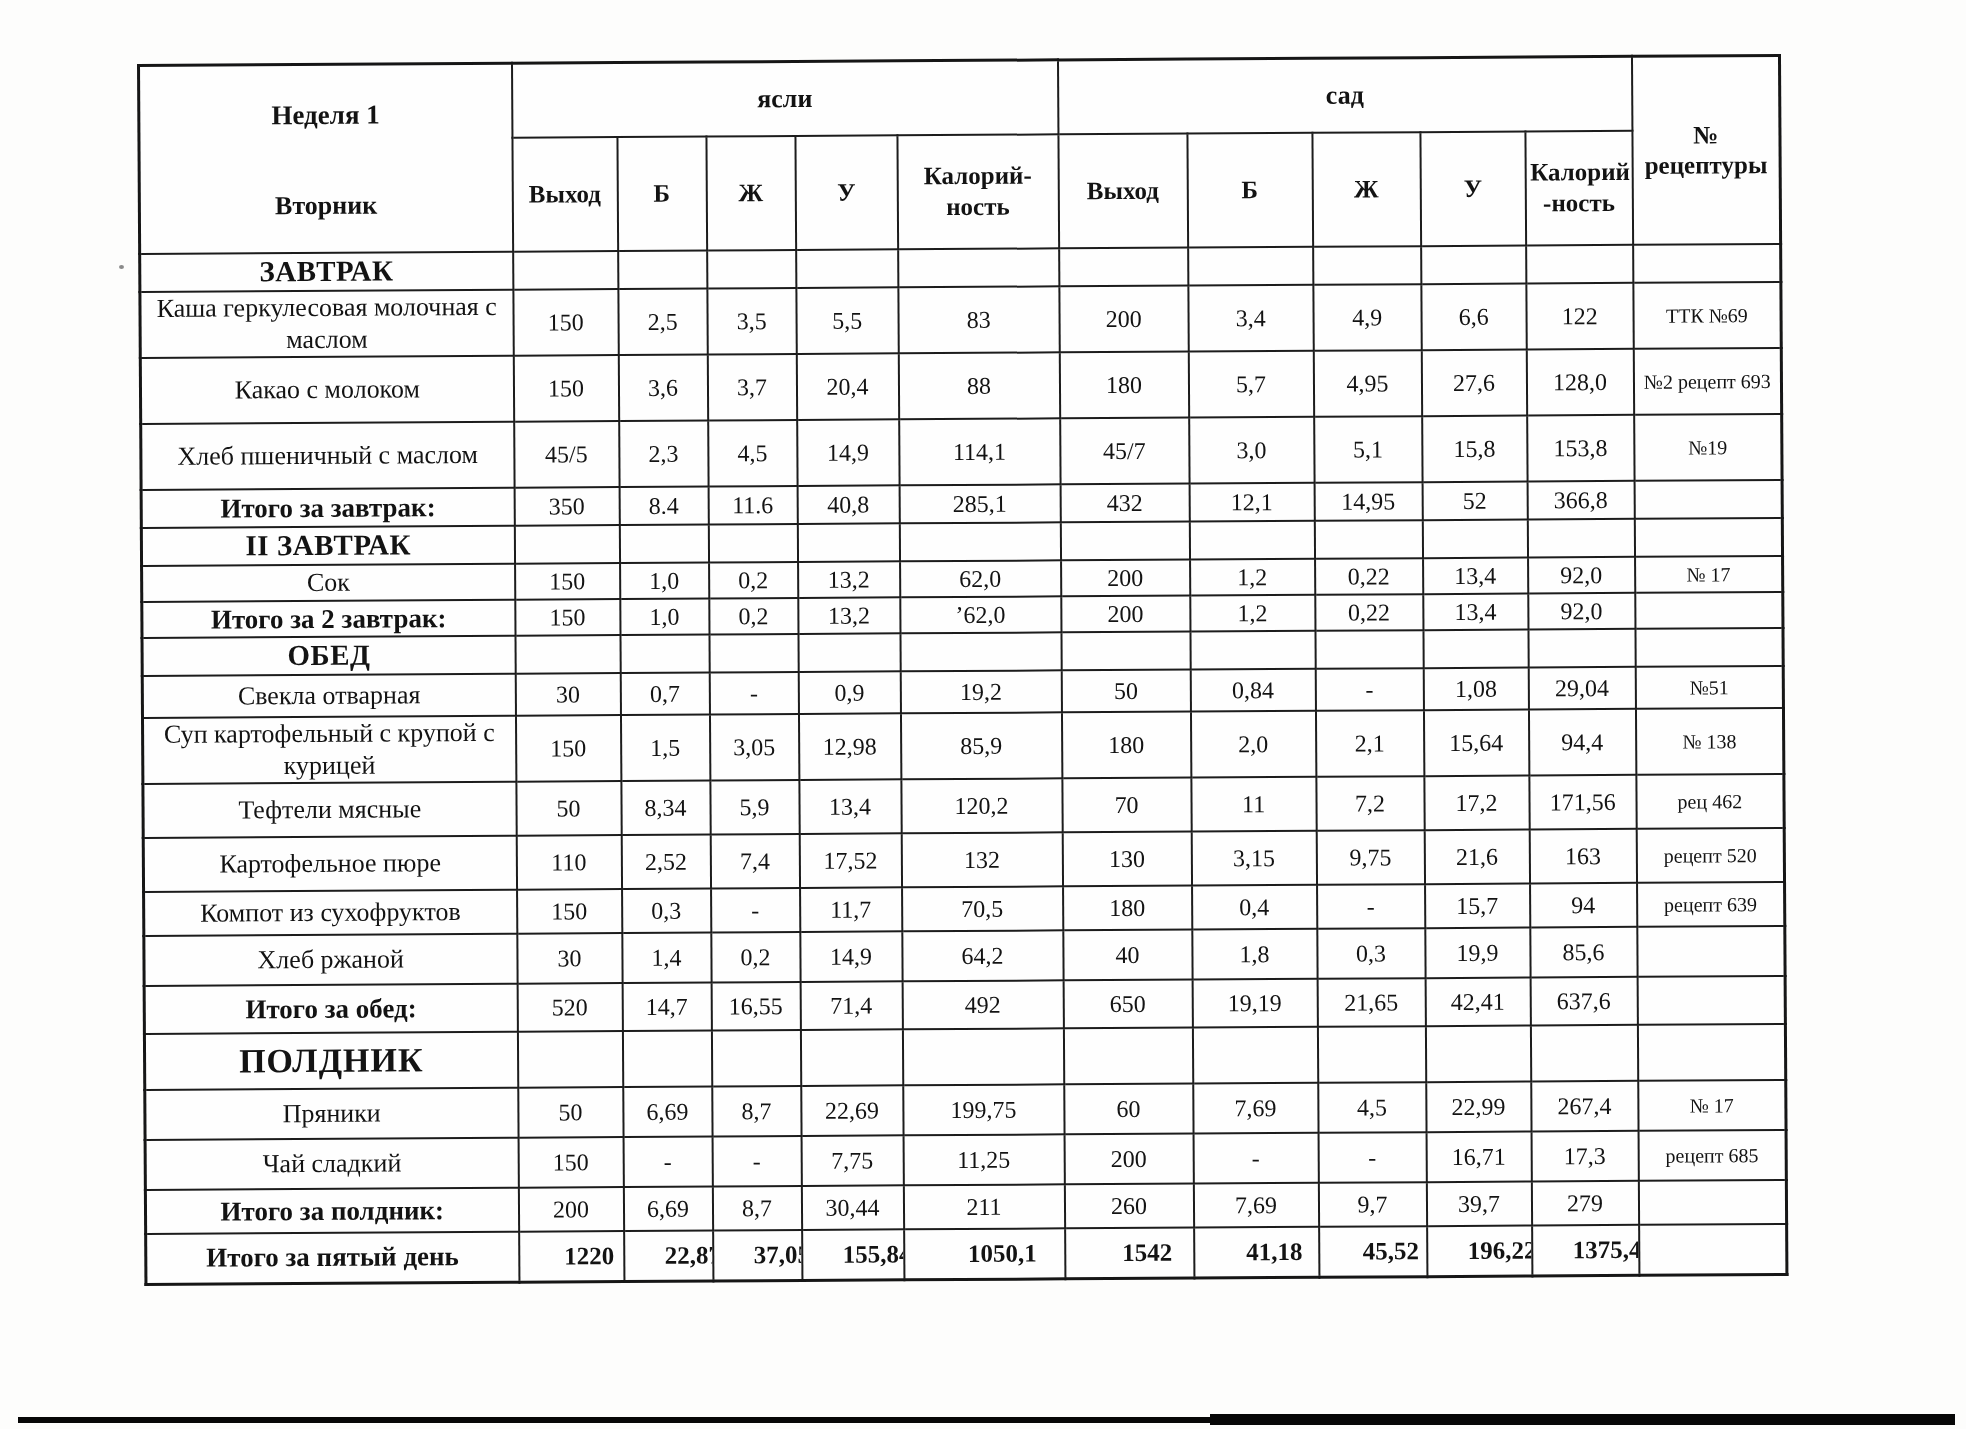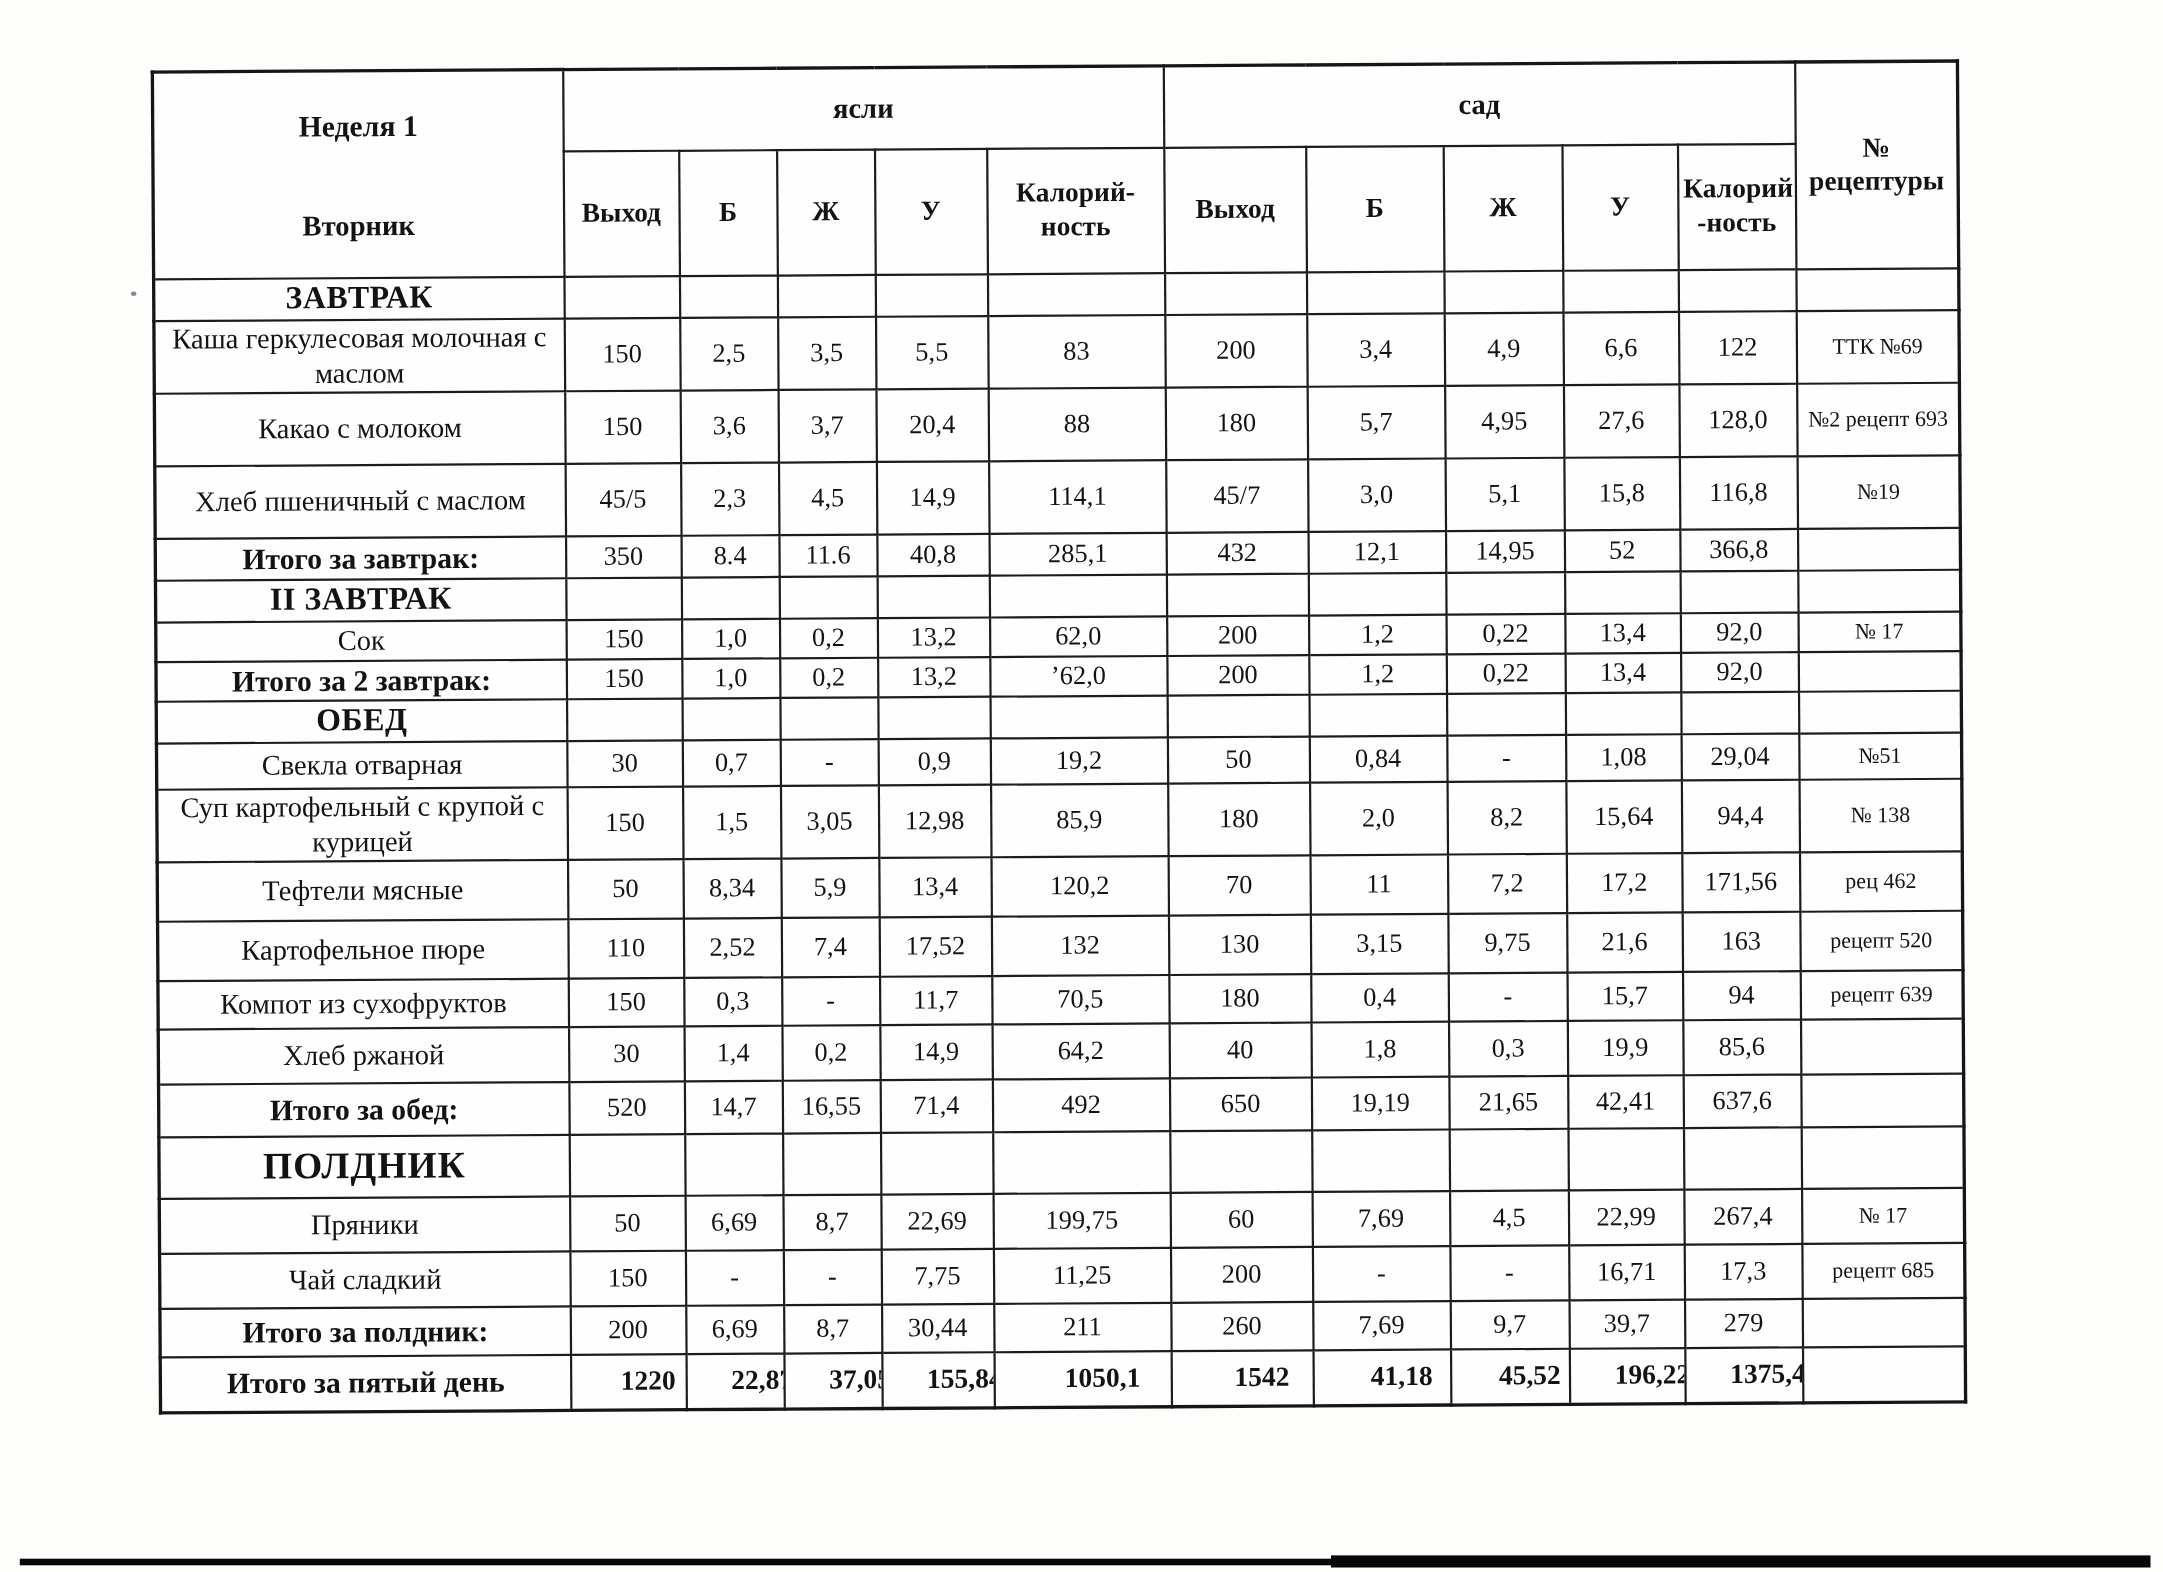--- a/index.html
+++ b/index.html
@@ -161,21 +161,21 @@
             <td class="name-cell dish">Хлеб пшеничный с маслом</td>
             <td class="num">45/5</td>
             <td class="num">2,3</td>
             <td class="num">4,5</td>
             <td class="num">14,9</td>
             <td class="num">114,1</td>
             <td class="num">45/7</td>
             <td class="num">3,0</td>
             <td class="num">5,1</td>
             <td class="num">15,8</td>
-            <td class="num">116,8</td>
+            <td class="num">153,8</td>
             <td class="recipe">№19</td>
           </tr>
           <tr style="height: 38px;">
             <td class="name-cell total">Итого за завтрак:</td>
             <td class="num">350</td>
             <td class="num">8.4</td>
             <td class="num">11.6</td>
             <td class="num">40,8</td>
             <td class="num">285,1</td>
             <td class="num">432</td>
@@ -257,21 +257,21 @@
           </tr>
           <tr style="height: 66px;">
             <td class="name-cell dish">Суп картофельный с крупой с курицей</td>
             <td class="num">150</td>
             <td class="num">1,5</td>
             <td class="num">3,05</td>
             <td class="num">12,98</td>
             <td class="num">85,9</td>
             <td class="num">180</td>
             <td class="num">2,0</td>
-            <td class="num">8,2</td>
+            <td class="num">2,1</td>
             <td class="num">15,64</td>
             <td class="num">94,4</td>
             <td class="recipe">№  138</td>
           </tr>
           <tr style="height: 54px;">
             <td class="name-cell dish">Тефтели мясные</td>
             <td class="num">50</td>
             <td class="num">8,34</td>
             <td class="num">5,9</td>
             <td class="num">13,4</td>

